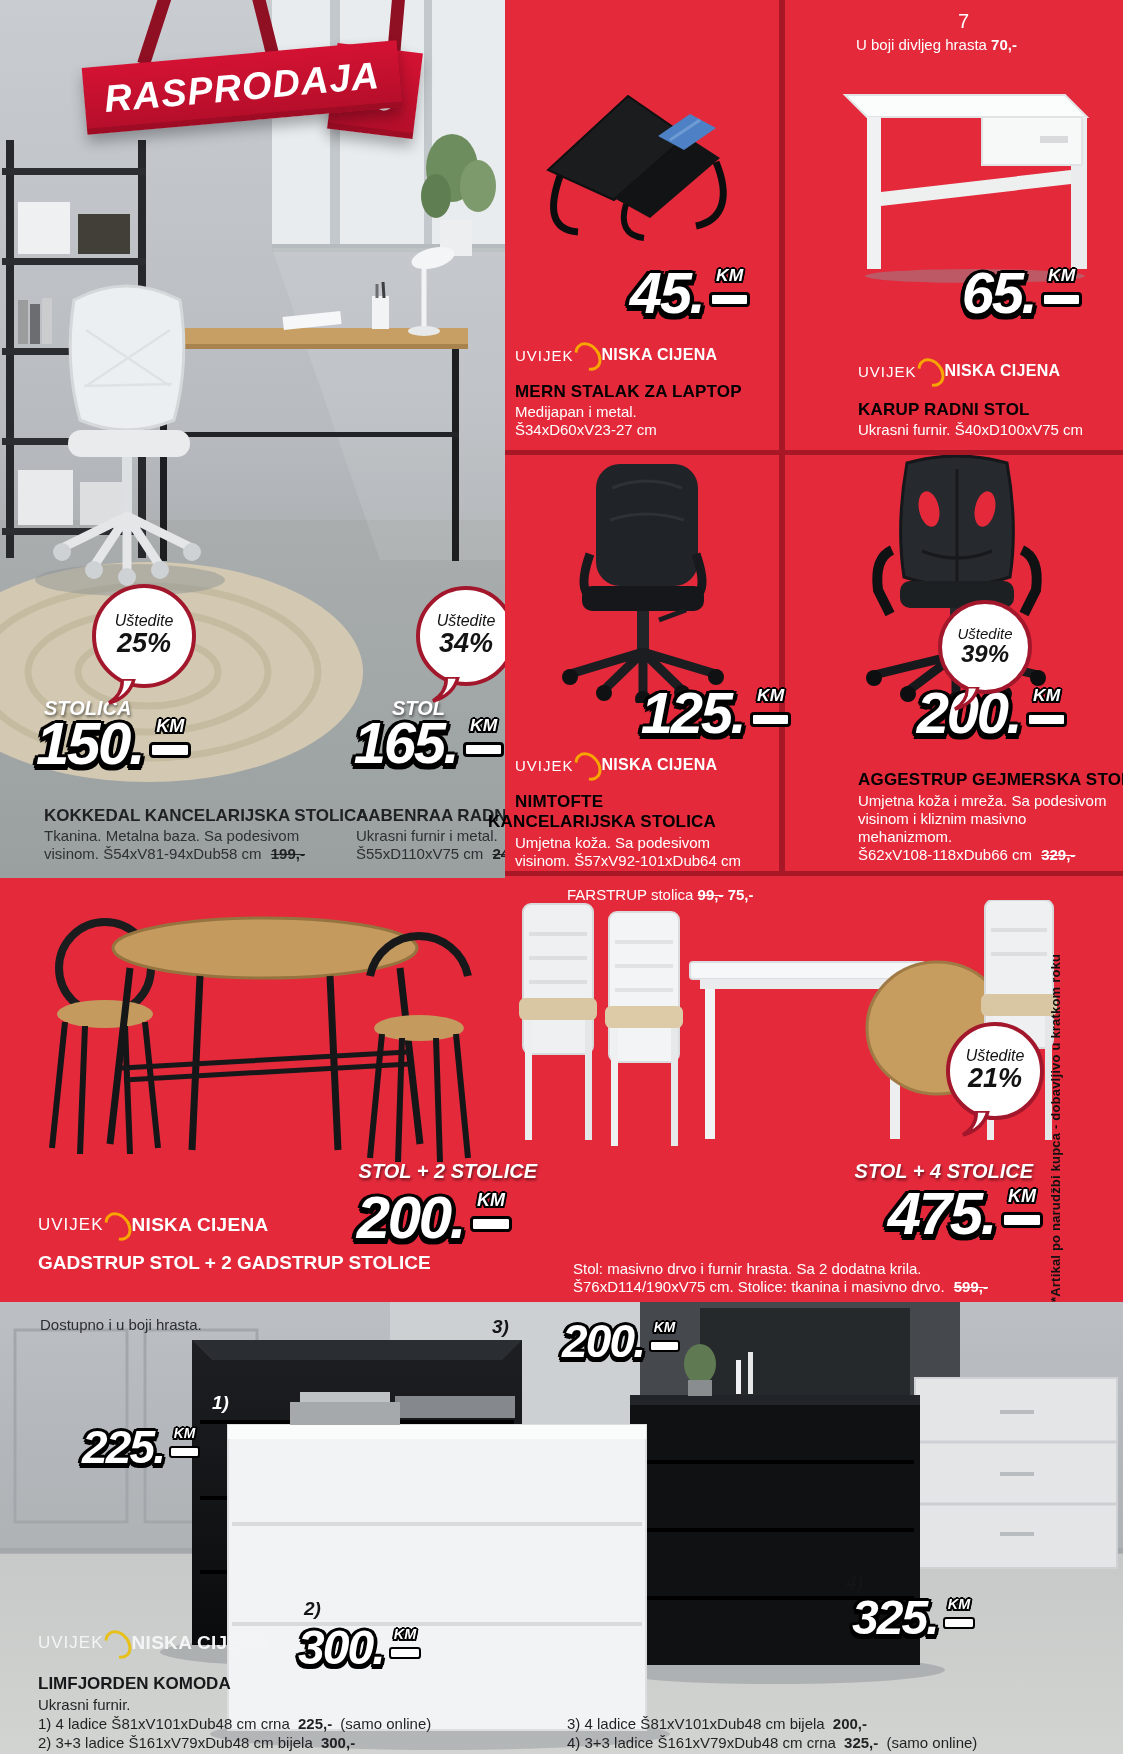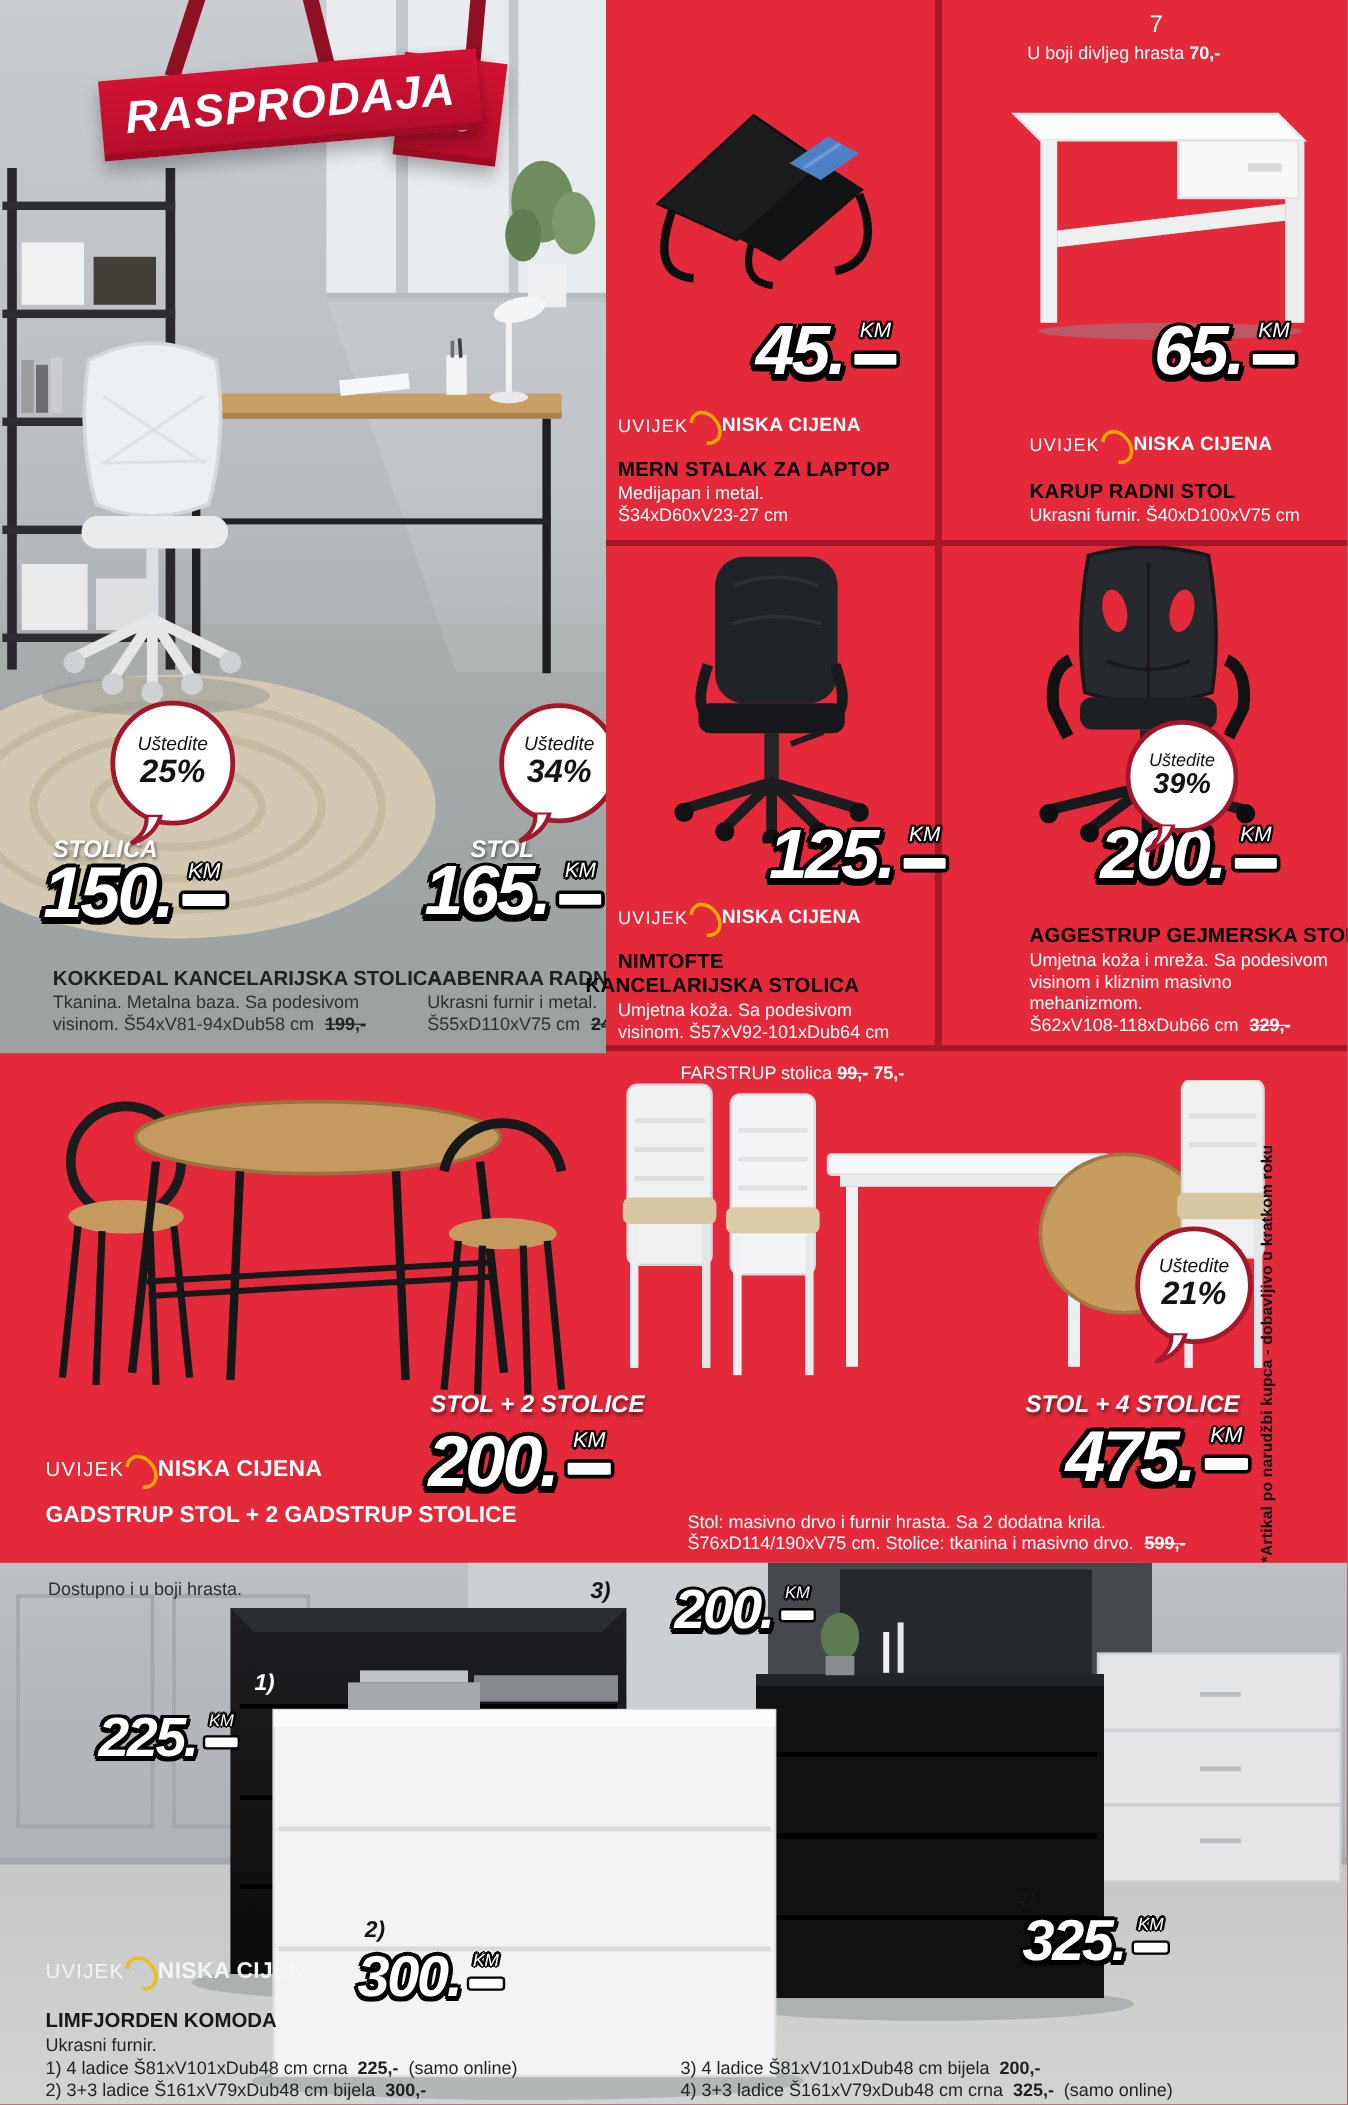--- a/index.html
+++ b/index.html
@@ -10,21 +10,21 @@
   .vdiv{left:779px;top:0;width:6px;height:871px;background:#a81726;}
   .hdiv1{left:505px;top:450px;width:618px;height:5px;background:#a81726;}
   .hdiv2{left:505px;top:871px;width:618px;height:5px;background:#a81726;}
   
   .price{position:absolute;display:flex;align-items:flex-start;color:#fff;font-style:italic;
          font-weight:900;line-height:.92;letter-spacing:-.04em;white-space:nowrap;z-index:6;
          text-shadow:-.055em -.04em 0 #000,.055em -.04em 0 #000,-.055em .06em 0 #000,
           .055em .06em 0 #000,-.075em .01em 0 #000,.075em .02em 0 #000,0 -.055em 0 #000,
           0 .085em 0 #000,.04em .1em 0 #000,-.04em .1em 0 #000;}
   .p-tail{display:flex;flex-direction:column;align-items:center;margin-left:.1em;margin-top:.02em;}
-  .p-km{font-size:.30em;font-weight:400;letter-spacing:0;line-height:1;
+  .p-km{font-size:.30em;font-weight:700;letter-spacing:0;line-height:1;
         text-shadow:-1.5px -1.5px 0 #000,1.5px -1.5px 0 #000,-1.5px 1.5px 0 #000,
          1.5px 1.5px 0 #000,0 2px 0 #000,2px 0 0 #000,-2px 0 0 #000,0 -2px 0 #000;}
   .p-dash{width:.6em;height:.16em;background:#fff;border:.055em solid #000;border-radius:.07em;margin-top:.12em;}
   .jend{justify-content:flex-end;}
   
   .t-name{font-size:17px;font-weight:700;color:#000000;letter-spacing:.2px;white-space:nowrap;}
   .t-name-lg{font-size:19px;font-weight:700;color:#fff;white-space:nowrap;}
   .t-desc{font-size:15px;color:#fff;line-height:1.2;white-space:nowrap;}
   .old{font-weight:700;text-decoration:line-through;}
   .tag{font-weight:900;color:#fff;font-size:20px;font-style:italic;

